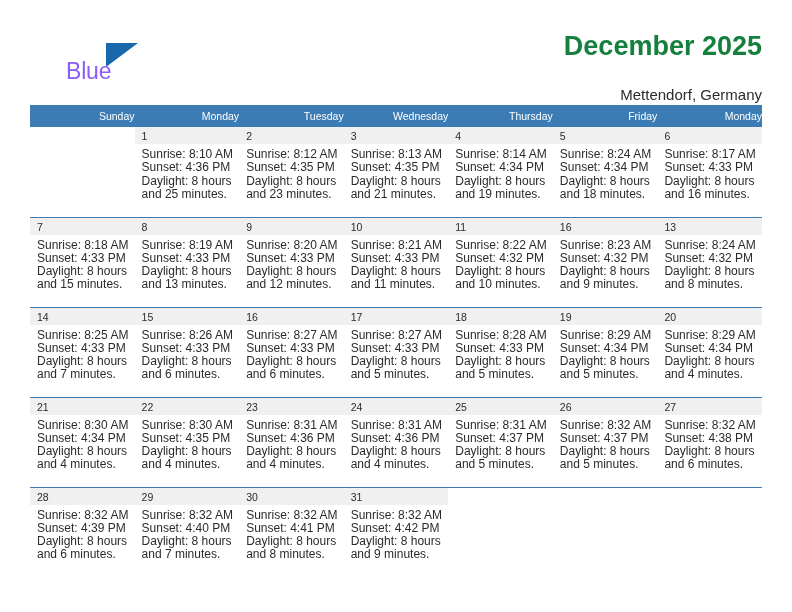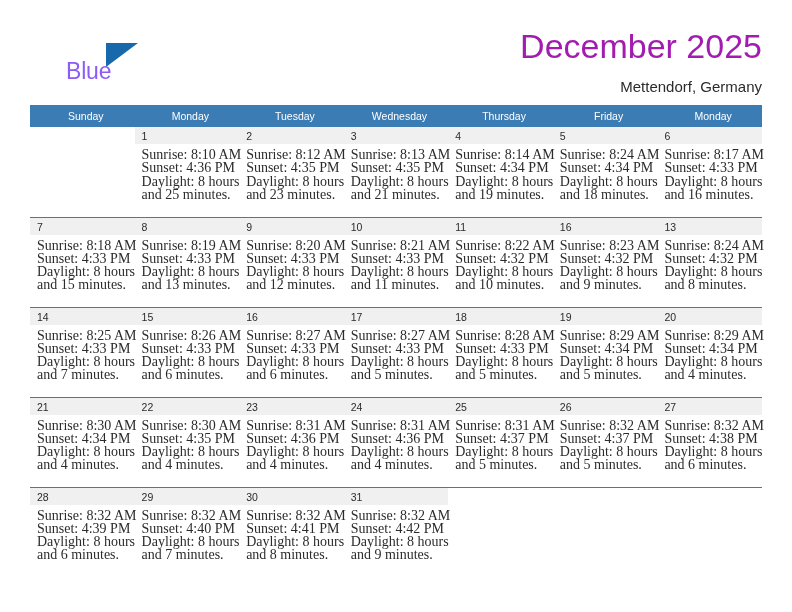--- a/index.html
+++ b/index.html
@@ -49,47 +49,48 @@
     width: 0; height: 0;
     border-left: 32px solid #1769ab;
     border-bottom: 24px solid transparent;
   }
   .title-block {
     position: absolute;
     right: 0; top: 0;
     text-align: right;
   }
   .cal-title {
-    font-size: 34px;
-    color: #a21caf;
+    font-size: 27px;
+    color: #15803d;
     line-height: 36px;
     white-space: nowrap;
+    font-weight: bold;
   }
   .cal-subtitle {
     font-size: 15px;
     color: #2b2b2b;
     line-height: 22px;
-    margin-top: 12px;
+    margin-top: 20px;
     white-space: nowrap;
   }
 
   
   .calendar {
     position: absolute;
     left: 30px; top: 105px;
     width: 732px;
     border-collapse: collapse;
     table-layout: fixed;
   }
   .calendar th {
     background: #3b7cb5;
     color: #ffffff;
     font-size: 10.5px;
     font-weight: normal;
-    text-align: center;
+    text-align: right;
     padding: 5px 0 5px 7px;
     height: 20px;
     border: none;
   }
   .calendar td {
     vertical-align: top;
     padding: 0;
     width: 104.57px;
     height: 90px;
     border: none;
@@ -101,24 +102,23 @@
     background: #f0f0f0;
     height: 17px;
     padding: 1px 0 0 7px;
     font-size: 10.5px;
     color: #2b2b2b;
     line-height: 16px;
   }
   td.empty .daynum-band { background: #ffffff; }
   .cell-body {
     padding: 4px 6px 0 7px;
-    font-size: 14px;
+    font-size: 12px;
     color: #2b2b2b;
     line-height: 13.3px;
-    font-family: Liberation Serif, serif;
   }
   .cell-body div { white-space: nowrap; }
 </style>
 </head>
 <body>
 
 <div id="page">
 
   <div class="top-bar">
 

